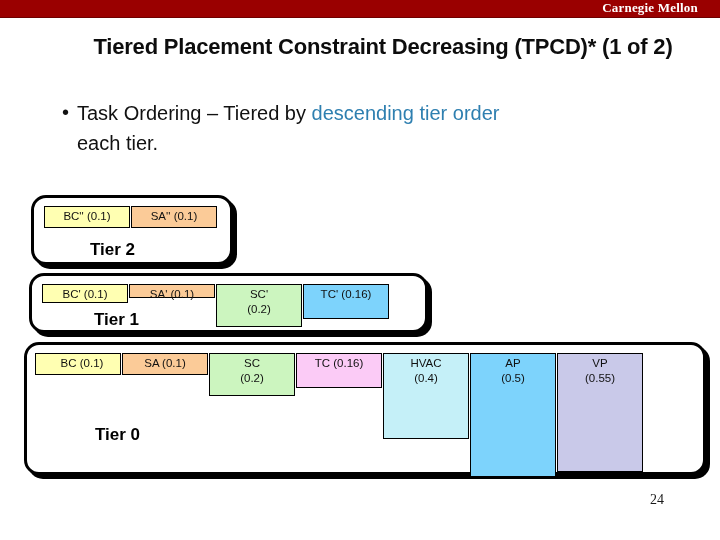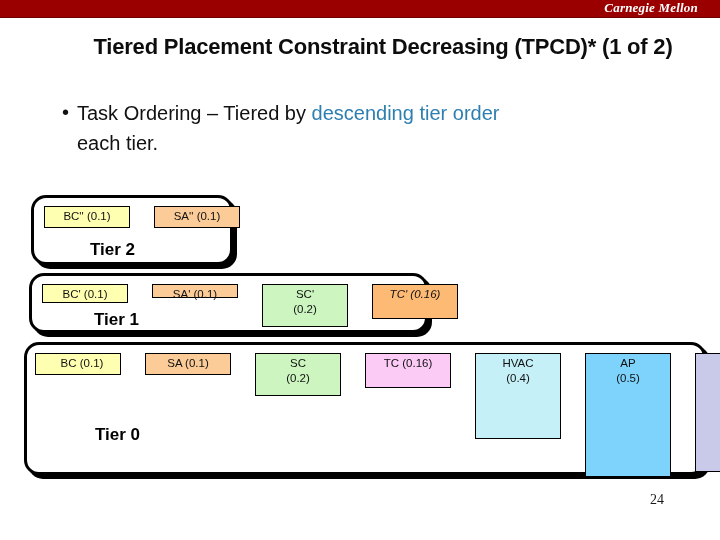--- a/index.html
+++ b/index.html
@@ -9,21 +9,21 @@
     font-family:"Liberation Sans", sans-serif; color:#111;
   }
   
   .top-bar {
     position:absolute; left:0; top:0; width:720px; height:17px;
     border-bottom:1px solid #6e0000;
   }
   .brand {
     position:absolute; right:22px; top:0; height:17px; line-height:16px;
     color:#ffffff; font-family:"Liberation Serif", serif;
-    font-weight:bold; font-size:13px; letter-spacing:0.2px;font-style:italic;
+    font-weight:bold; font-size:13px; letter-spacing:0.2px;
   }
   
   .title {
     position:absolute; left:15px; top:26px; width:720px; margin:8px;
     text-align:center; font-size:22px; font-weight:bold; color:#0d0d0d;
     letter-spacing:-0.2px;
   }
   
   .bullet-block {
     position:absolute; left:62px; top:98px; width:548px;
@@ -36,21 +36,21 @@
     font-family:"Liberation Serif", serif; font-style:italic;
     font-size:13px; vertical-align:-4px;
   }
   
   .tier {
     position:absolute; box-sizing:border-box; background:#ffffff;
     border:3px solid #000; border-radius:15px;
     box-shadow:4px 4px 0 #000;
   }
   .task-row {
-    position:absolute; display:flex; align-items:flex-start; gap:24px;
+    position:absolute; display:flex; align-items:flex-start; gap:1px;
   }
   .task {
     box-sizing:border-box; width:86px; border:1px solid #000;
     font-size:11.5px; line-height:15px; text-align:center;
     padding-top:2px; color:#111;
   }
   .tier-label {
     position:absolute; font-size:17px; font-weight:bold; color:#000;
     white-space:nowrap;
   }
@@ -93,21 +93,21 @@
         <div class="tier-label" style="left: 56px; top: 42px;">Tier 2</div>
       </div>
       <div class="tier" style="left: 29px; top: 273px; width: 399px; height: 60px;">
         <div class="task-row" style="left: 10px; top: 8px;">
           <div class="task" style="background: rgb(255, 255, 178); height: 19px;">BC' (0.1)</div>
           <div class="task" style="background: rgb(251, 203, 152); height: 14px;">SA' (0.1)</div>
           <div class="task" style="background: rgb(204, 245, 191); height: 43.2px;">
             <div>SC'</div>
             <div>(0.2)</div>
           </div>
-          <div class="task" style="background: #fdba74; height: 34.56px; font-style: italic;">TC' (0.16)</div>
+          <div class="task" style="background: #7dd3fc; height: 34.56px;">TC' (0.16)</div>
         </div>
         <div class="tier-label" style="left: 62px; top: 34px;">Tier 1</div>
       </div>
       <div class="tier" style="left: 24px; top: 342px; width: 682px; height: 133px;">
         <div class="task-row" style="left: 8px; top: 8px;">
           <div class="task" style="background: rgb(255, 255, 178); height: 21.6px; padding-left: 8px;">BC (0.1)</div>
           <div class="task" style="background: rgb(251, 203, 152); height: 21.6px;">SA (0.1)</div>
           <div class="task" style="background: rgb(204, 245, 191); height: 43.2px;">
             <div>SC</div>
             <div>(0.2)</div>

